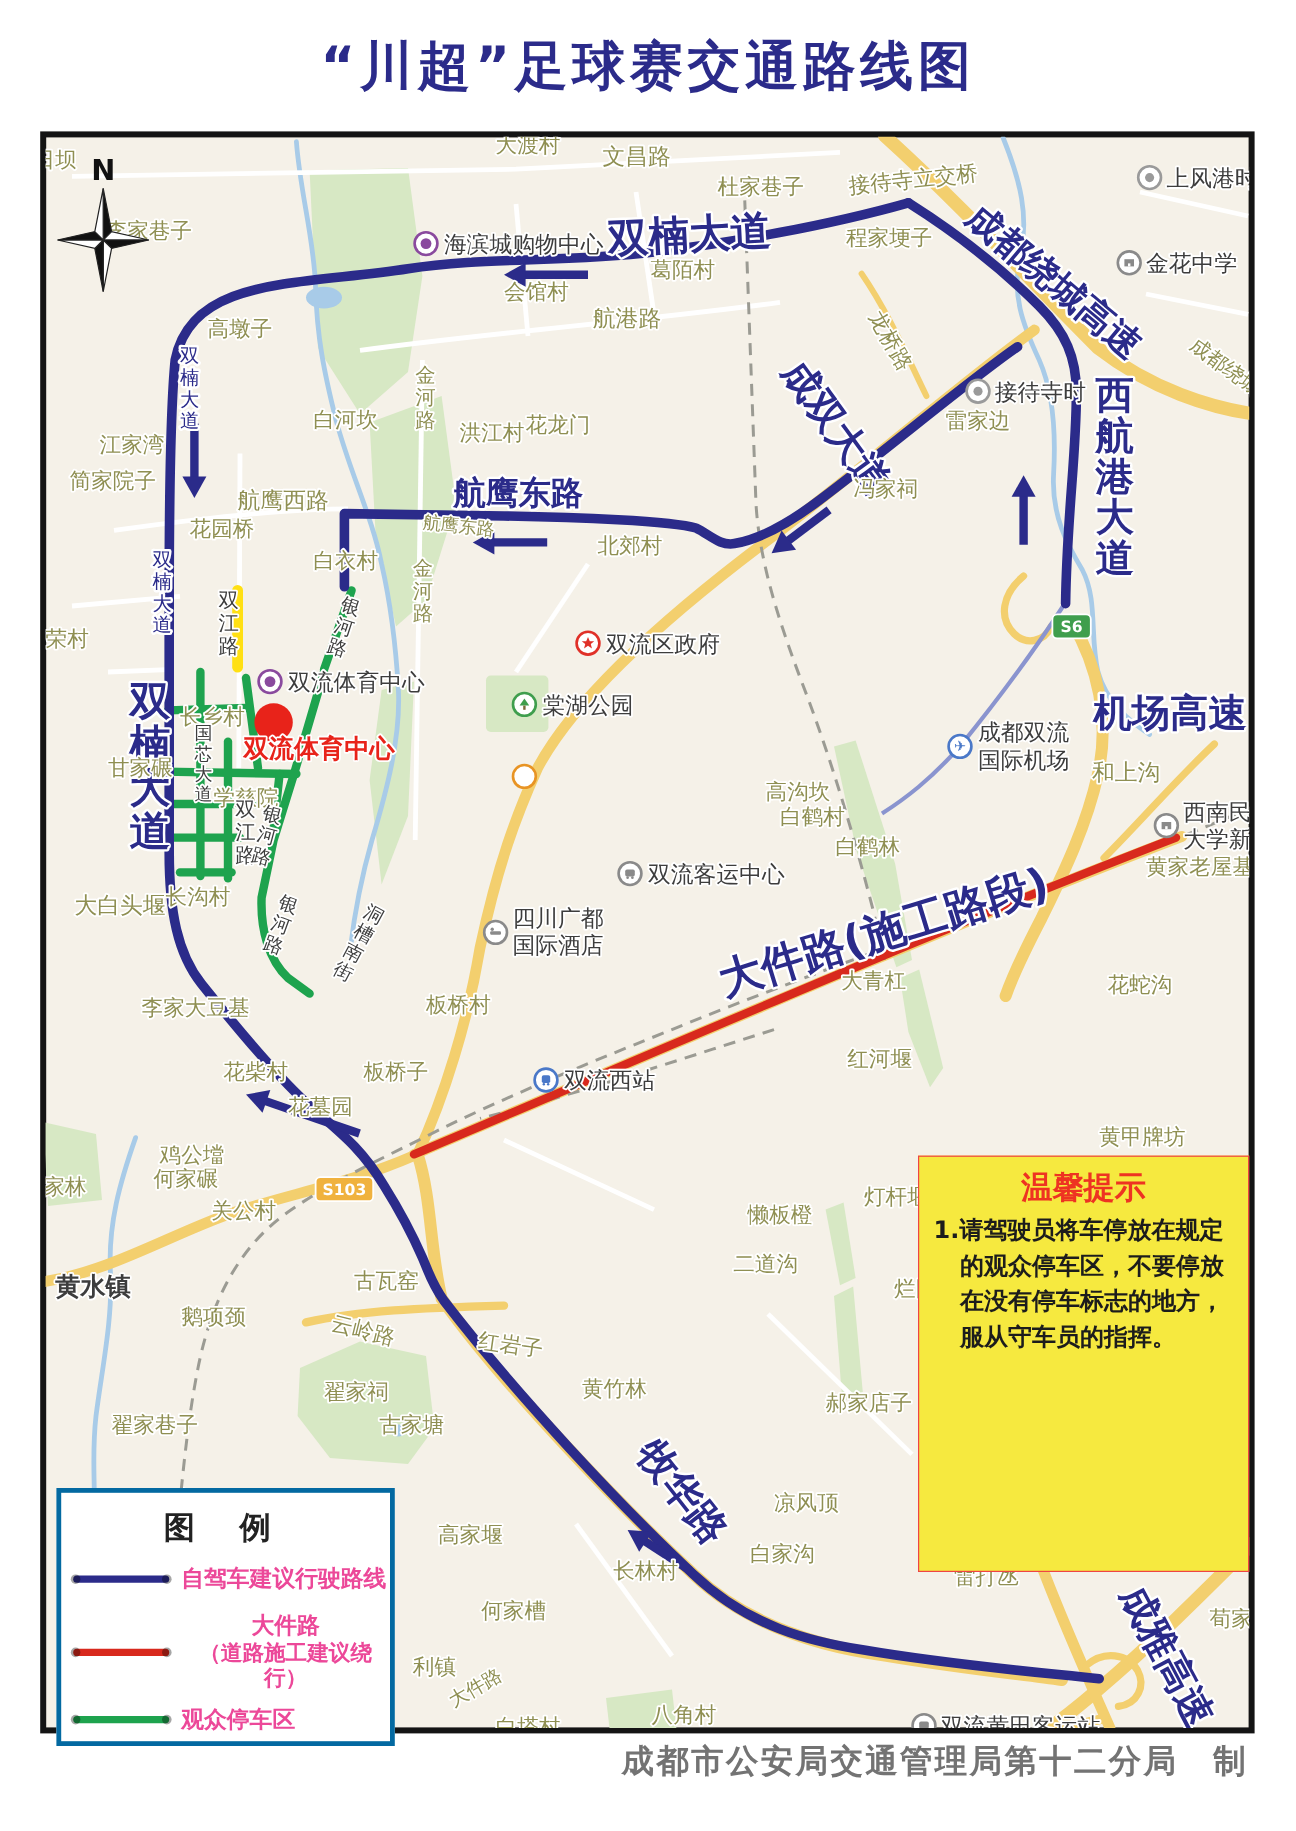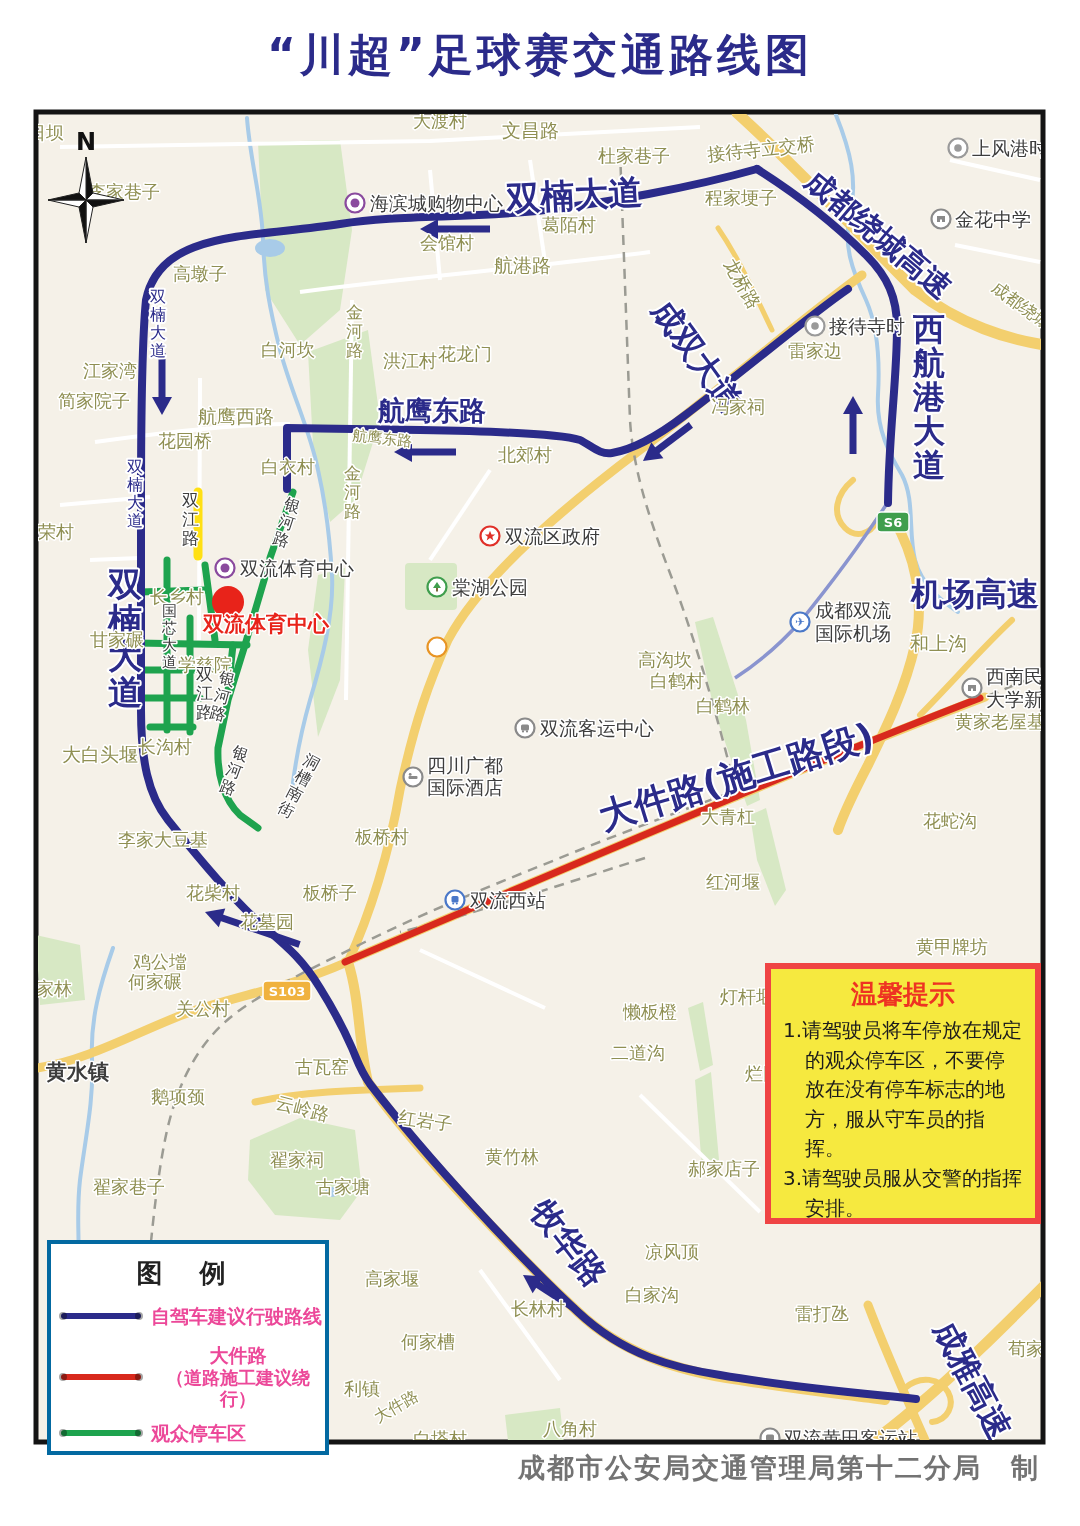--- a/index.html
+++ b/index.html
@@ -7,27 +7,27 @@
        font-family:"DejaVu Sans",sans-serif;overflow:hidden;}
   #page-title{position:absolute;top:26px;left:0;width:1080px;text-align:center;
       font-size:44px;font-weight:bold;color:#2b2b8a;letter-spacing:4px;margin:0;}
   #mapsvg{position:absolute;left:0;top:0;}
   .mlbl{font-family:"DejaVu Sans",sans-serif;paint-order:stroke;stroke:#ffffff;
       stroke-width:3px;stroke-linejoin:round;}
   .route{stroke-width:4px;}
   .plbl{font-family:"DejaVu Sans",sans-serif;paint-order:stroke;stroke:#ffffff;
       stroke-width:3px;stroke-linejoin:round;fill:#3d3d3d;font-size:19px;}
   
-  #tips-box{position:absolute;left:765px;top:963px;width:276px;height:261px;
-      background:#f6e93f;border:6px solid #ef4444;box-sizing:border-box;
+  #tips-box{position:absolute;left:765px;top:963px;width:276px;height:347px;
+      background:#f6e93f;border:1px solid #ef4444;box-sizing:border-box;
       padding:8px 12px 6px 12px;z-index:3;}
   #tips-title{text-align:center;color:#ee3322;font-size:26px;font-weight:bold;
       margin:0 0 4px 0;}
   .tip-item{font-size:20px;line-height:1.48;color:#1c1c1c;text-indent:-1.1em;
-      padding-left:1.1em;font-weight:400;}
+      padding-left:1.1em;font-weight:700;}
   
   #legend-box{position:absolute;left:47px;top:1240px;width:282px;height:215px;
       background:#ffffff;border:4px solid #0369a1;box-sizing:border-box;z-index:3;
       padding:6px 0 0 0;}
   #legend-title{text-align:center;font-size:26px;font-weight:bold;color:#222;
       letter-spacing:14px;margin:6px 0 14px 0;}
   .lg-row{display:flex;align-items:center;margin:0 0 16px 10px;}
   .lg-row.tall{margin-bottom:12px;}
   .lg-line{width:80px;height:6px;border-radius:3px;position:relative;flex:none;
       margin-right:10px;}
@@ -383,21 +383,20 @@
     <polygon points="48,200 79,193 86,200" fill="#111"></polygon>
     <polygon points="86,157 79,193 86,200" fill="#fff"></polygon>
   </g>
   <text x="86" y="150" text-anchor="middle" font-size="24" font-weight="bold" fill="#111">N</text>
 </svg>
 
 <div id="tips-box">
   <div id="tips-title">温馨提示</div>
   <div id="tips-items">
       <div class="tip-item">1.请驾驶员将车停放在规定的观众停车区，不要停放在没有停车标志的地方，服从守车员的指挥。</div>
-      <div class="tip-item">3.请驾驶员服从交警的指挥安排。</div>
     </div>
 </div>
 
 <div id="legend-box">
   <div id="legend-title">图  例</div>
   <div class="lg-row">
     <span class="lg-line" id="lg-line-0" style="background: rgb(43, 43, 138);"></span>
     <span class="lg-label">自驾车建议行驶路线</span>
   </div>
   <div class="lg-row tall">

